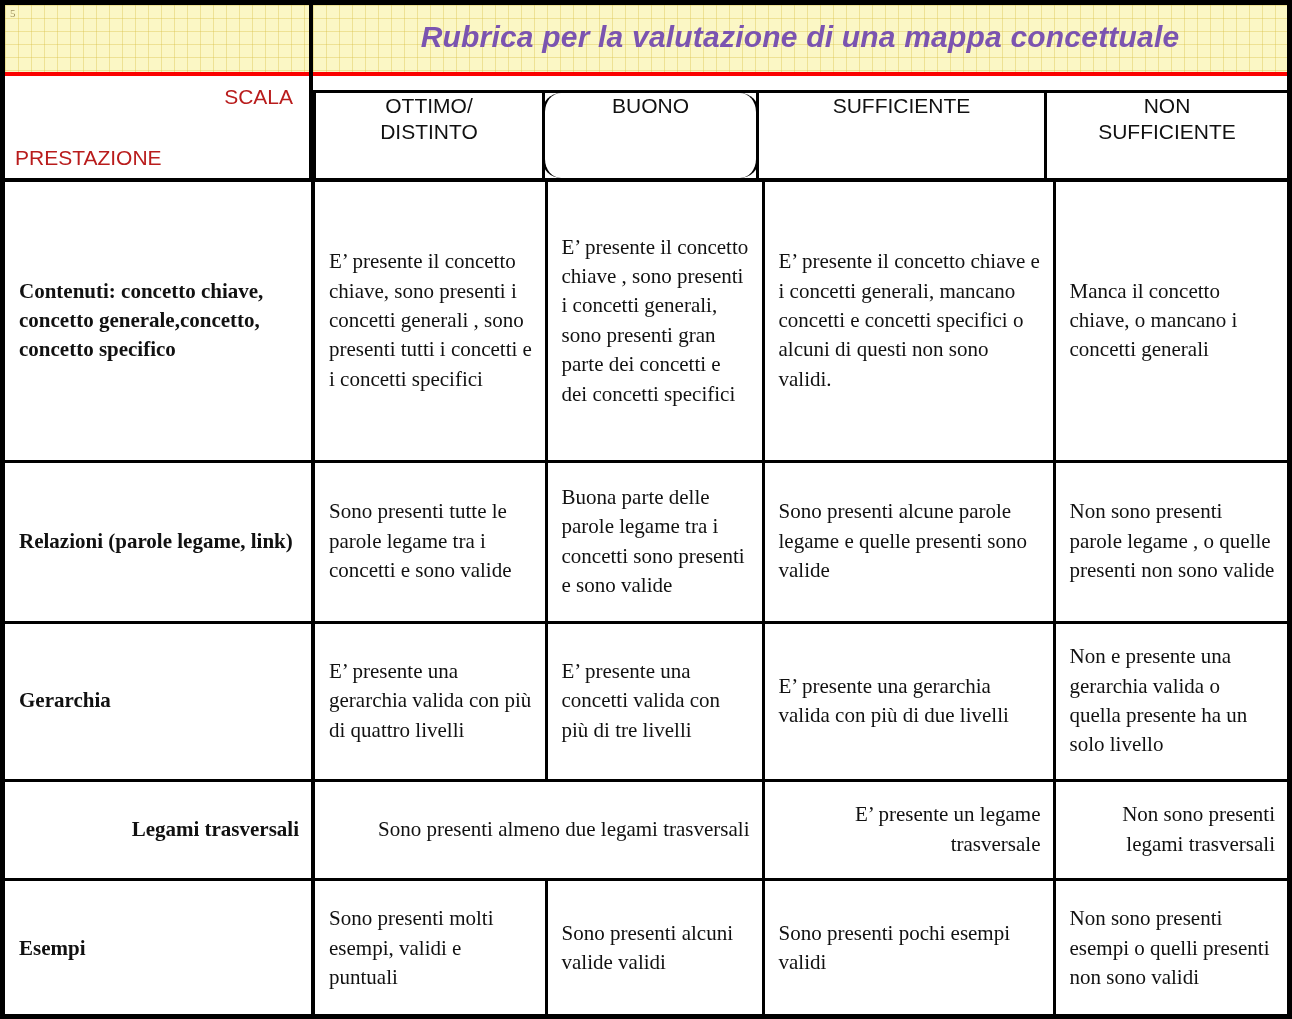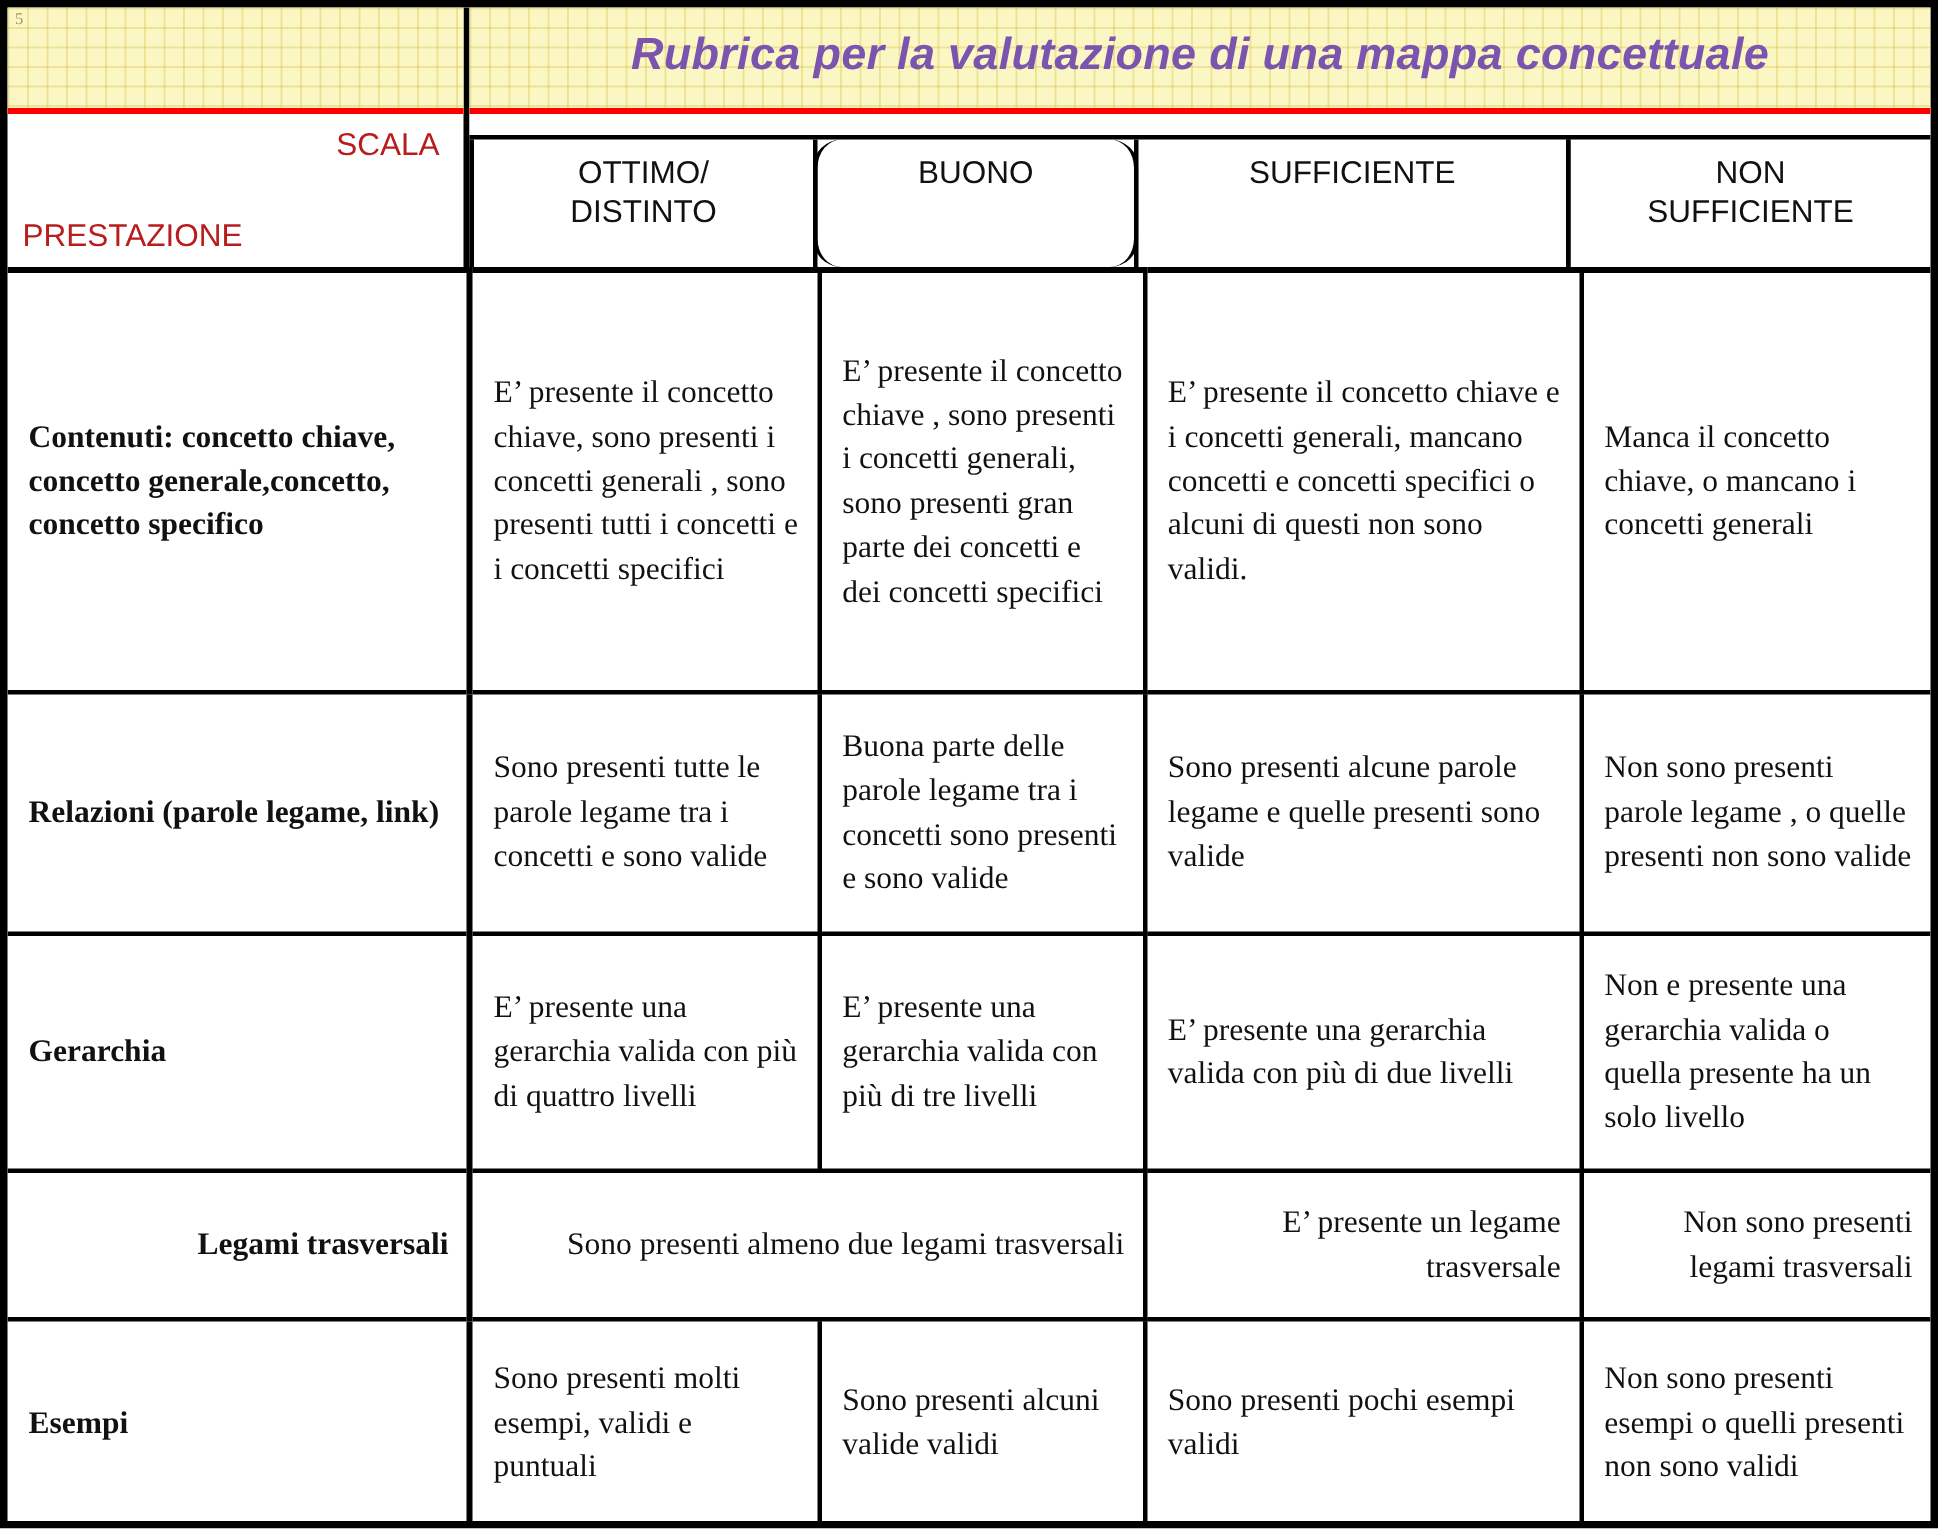--- a/index.html
+++ b/index.html
@@ -50,21 +50,20 @@
   }
   .white-gap { height:14px; background:#fff; }
   .colheads {
     flex:1; display:flex;
     border-top:3px solid #000;
   }
   .colhead {
     border-right:3px solid #000;
     border-left:3px solid #000;
     margin-left:-3px;
-    padding-top:10px;
     text-align:center;
     font-size:21px; color:#111;
     white-space:pre-line;
     line-height:1.25;
   }
   .colhead:first-child { margin-left:0; }
   .ch-1 { width:232px; flex:0 0 232px; }
   .ch-2 { width:217px; flex:0 0 217px;border-radius:19px; }
   .ch-3 { width:291px; flex:0 0 291px; }
   .ch-4 { flex:1; border-right:none; }
@@ -144,21 +143,21 @@
     <tr class="r2">
       <td class="row-label">Relazioni (parole legame, link)</td>
       <td>Sono presenti tutte le parole legame tra i concetti e sono valide</td>
       <td>Buona parte delle parole legame tra i concetti sono presenti e sono valide</td>
       <td>Sono presenti alcune parole legame e quelle presenti sono valide</td>
       <td class="last">Non sono presenti parole legame , o quelle presenti non sono valide</td>
     </tr>
     <tr class="r3">
       <td class="row-label">Gerarchia</td>
       <td>E’ presente una gerarchia valida con più di quattro livelli</td>
-      <td>E’ presente una gerarchia valida con più di tre livelli</td>
+      <td>E’ presente una concetti valida con più di tre livelli</td>
       <td>E’ presente una gerarchia valida con più di due livelli</td>
       <td class="last">Non e presente una gerarchia valida o quella presente ha un solo livello</td>
     </tr>
     <tr class="r4">
       <td class="row-label">Legami trasversali</td>
       <td colspan="2">Sono presenti almeno  due legami trasversali</td>
       <td>E’ presente un legame trasversale</td>
       <td class="last">Non sono presenti legami trasversali</td>
     </tr>
     <tr class="r5">

